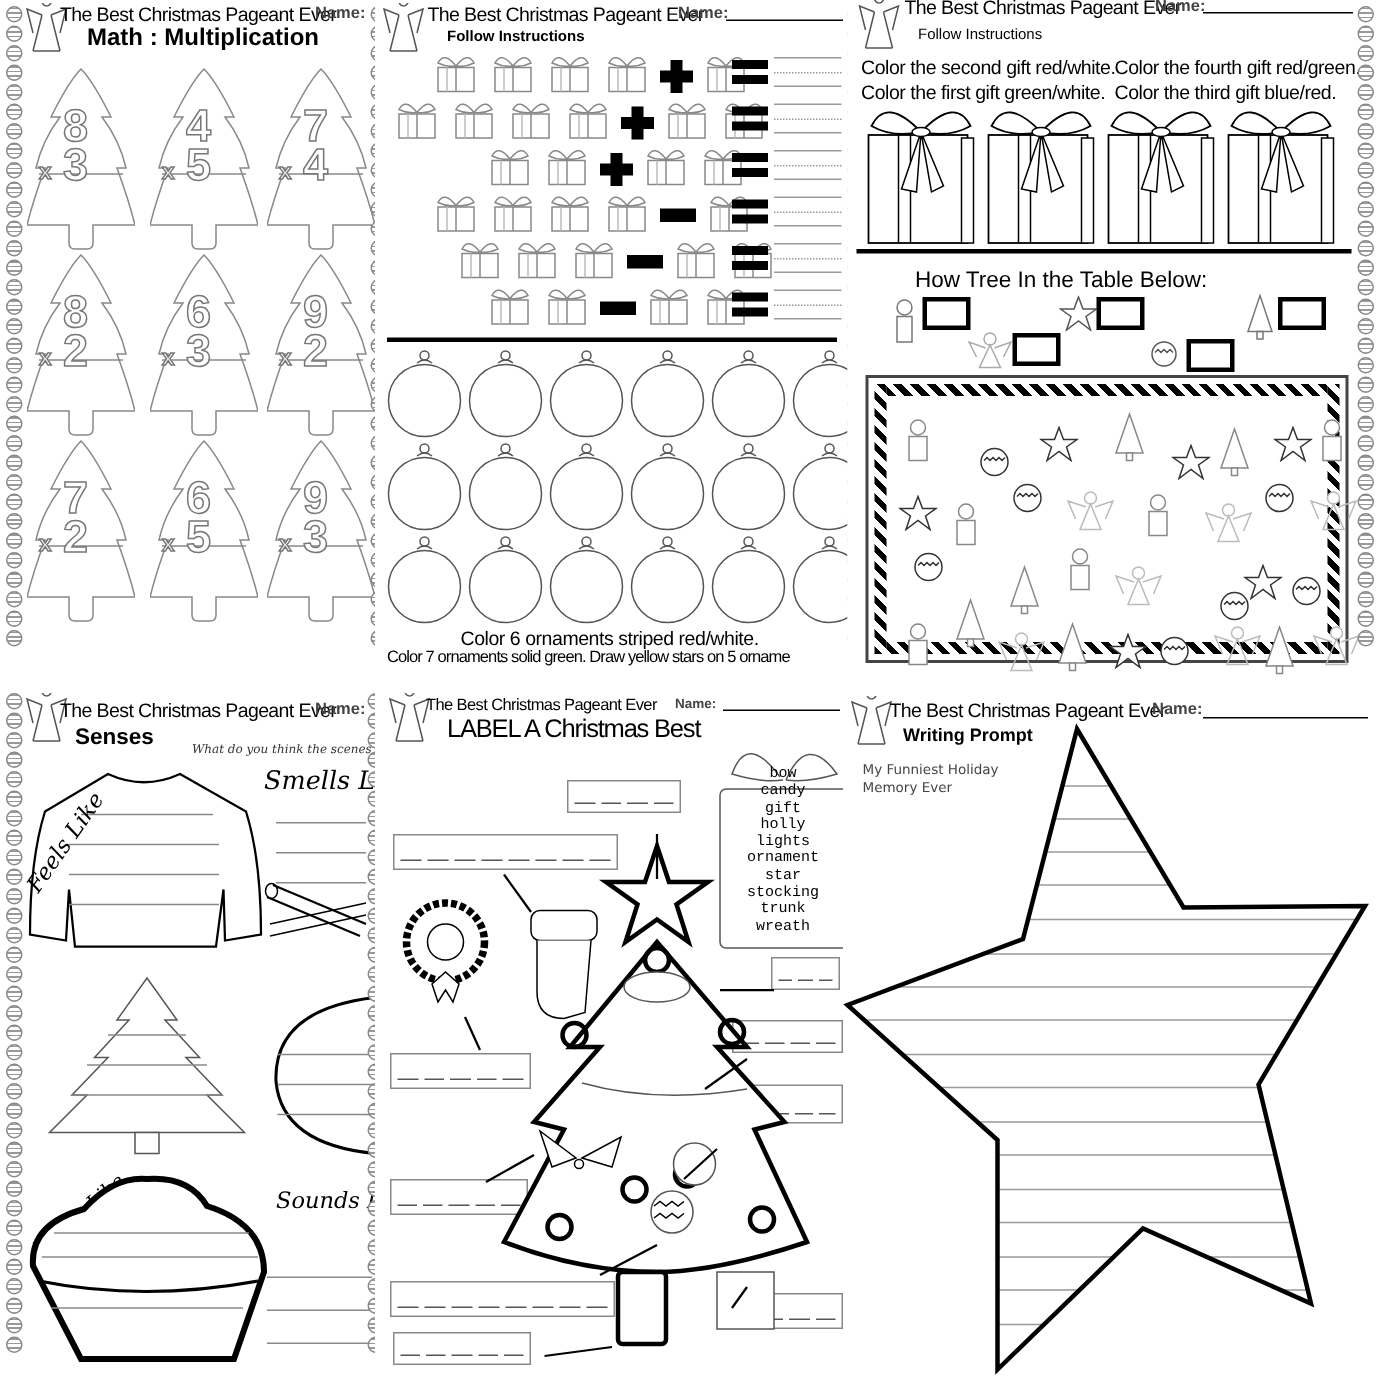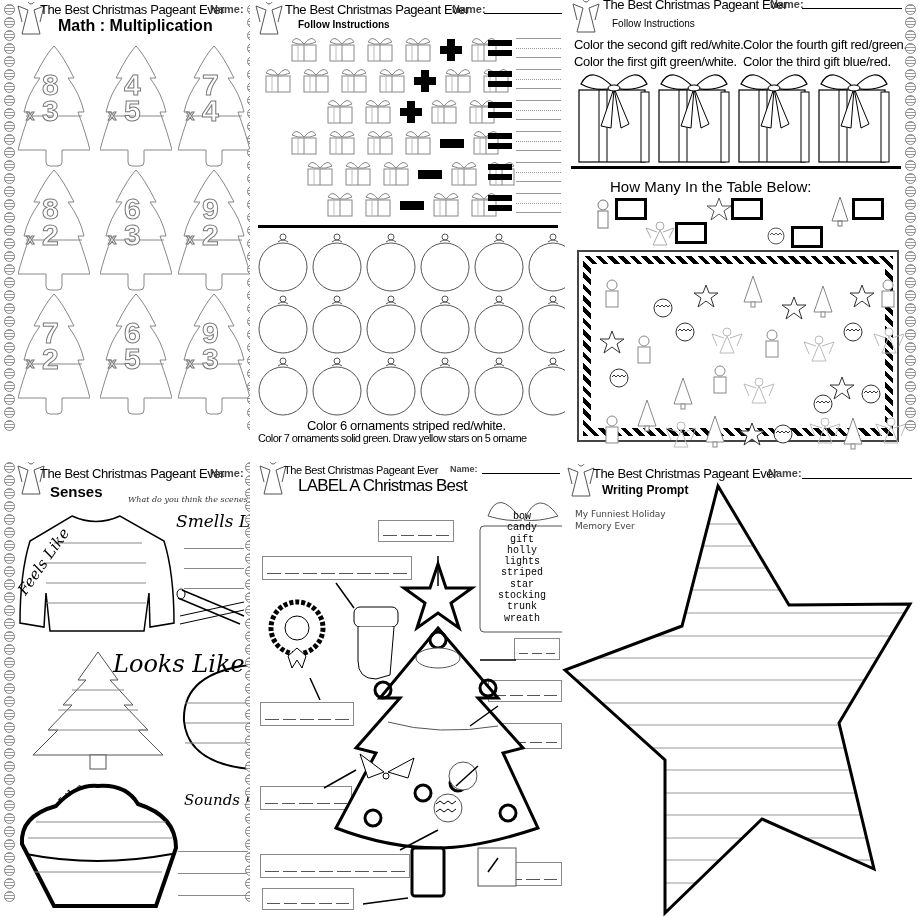--- a/index.html
+++ b/index.html
@@ -592,21 +592,21 @@
           <path d="M37 22 Q14 -2 4 18 Q18 26 37 22 Q60 -2 70 18 Q56 26 37 22" fill="#fff" stroke="#000" stroke-width="1.2"></path>
           <rect x="2" y="24" width="66" height="72" fill="#fff" stroke="#000" stroke-width="1.2"></rect>
           <rect x="64" y="26" width="8" height="70" fill="#fff" stroke="#000"></rect>
           <line x1="22" y1="24" x2="22" y2="96" stroke="#000"></line>
           <line x1="30" y1="24" x2="30" y2="96" stroke="#000"></line>
           <path d="M37 22 L24 60 L34 62 Z M37 22 L52 58 L44 62 Z" fill="#fff" stroke="#000"></path>
           <ellipse cx="37" cy="22" rx="6" ry="3" fill="#fff" stroke="#000"></ellipse>
         </svg></div>
     </div>
   <div style="position:absolute;left:6px;top:166px;width:330px;height:3px;background:#000"></div>
-  <div class="sub" style="left:45px;top:178px;font-size:15px;font-weight:normal">How Many In the Table Below:</div>
+  <div class="sub" style="left:45px;top:178px;font-size:15px;font-weight:normal">How Tree In the Table Below:</div>
 
   <svg style="position:absolute;left:30px;top:198px" width="16" height="32" viewBox="0 0 16 32">
       <circle cx="8" cy="7" r="5" fill="none" stroke="#777"></circle>
       <rect x="3" y="13" width="10" height="17" fill="none" stroke="#777"></rect>
     </svg>
   <div class="count-box" style="left:50px;top:198px"></div>
   <svg style="position:absolute;left:141px;top:197px" width="26" height="24" viewBox="0 0 26 24">
       <polygon points="13,1 16,9 25,9 18,14 21,23 13,17 5,23 8,14 1,9 10,9" fill="none" stroke="#555"></polygon>
     </svg>
   <div class="count-box" style="left:166px;top:198px"></div>
@@ -846,21 +846,20 @@
   <div class="script" style="position:absolute;left:176px;top:53px;font-size:17px;white-space:nowrap">Smells Li</div>
   <div class="ruled" style="left:184px;top:90px;width:60px"></div>
     <div class="ruled" style="left:184px;top:110px;width:60px"></div>
     <div class="ruled" style="left:184px;top:130px;width:60px"></div>
   <svg style="position:absolute;left:176px;top:128px" width="70" height="40" viewBox="0 0 70 40">
       <path d="M6 4 L68 30 M2 12 L64 38" stroke="#000" stroke-width="1.5" fill="none"></path>
       <ellipse cx="5" cy="8" rx="4" ry="5" fill="none" stroke="#000"></ellipse>
       <path d="M4 30 L68 16 M4 38 L68 24" stroke="#000" fill="none"></path>
     </svg>
 
-  <div class="script" style="position:absolute;left:113px;top:192px;font-size:24px;white-space:nowrap">Looks Like</div>
   <svg style="position:absolute;left:18px;top:192px" width="160" height="125" viewBox="0 0 160 125">
     <path d="M80 2 L100 30 L92 30 L115 55 L106 55 L130 80 L120 80 L145 105 L15 105 L40 80 L30 80 L54 55 L45 55 L68 30 L60 30 Z" fill="#fff" stroke="#555"></path>
     <rect x="72" y="105" width="16" height="14" fill="#fff" stroke="#555"></rect>
     <line x1="54" y1="40" x2="106" y2="40" stroke="#888"></line>
       <line x1="40" y1="60" x2="120" y2="60" stroke="#888"></line>
       <line x1="30" y1="80" x2="130" y2="80" stroke="#888"></line>
   </svg>
   <svg style="position:absolute;left:180px;top:205px" width="70" height="110" viewBox="0 0 70 110">
       <path d="M70 2 Q2 10 4 58 Q8 100 70 106" fill="none" stroke="#000" stroke-width="2"></path>
       <line x1="5" y1="40" x2="70" y2="40" stroke="#888"></line>
@@ -930,21 +929,21 @@
   <svg style="position:absolute;left:220px;top:30px" width="90" height="150" viewBox="0 0 90 150">
       <path d="M42 30 Q20 0 10 28 Q30 34 44 32 M46 32 Q60 0 80 28 Q60 34 46 32" fill="none" stroke="#555"></path>
       <rect x="2" y="38" width="86" height="106" rx="4" fill="#fff" stroke="#555"></rect>
     </svg>
   <div id="word-bank" class="wordlist" style="left:222px;top:53px;width:84px">
       <div>bow</div>
       <div>candy</div>
       <div>gift</div>
       <div>holly</div>
       <div>lights</div>
-      <div>striped</div>
+      <div>ornament</div>
       <div>star</div>
       <div>stocking</div>
       <div>trunk</div>
       <div>wreath</div>
     </div>
 
   <div id="label-fields">
       <div class="field" style="left: 120px; top: 62px; width: 76px; height: 22px;">
         <span class="dash" style="left: 4px; width: 13.5px;"></span>
         <span class="dash" style="left: 21.5px; width: 13.5px;"></span>

